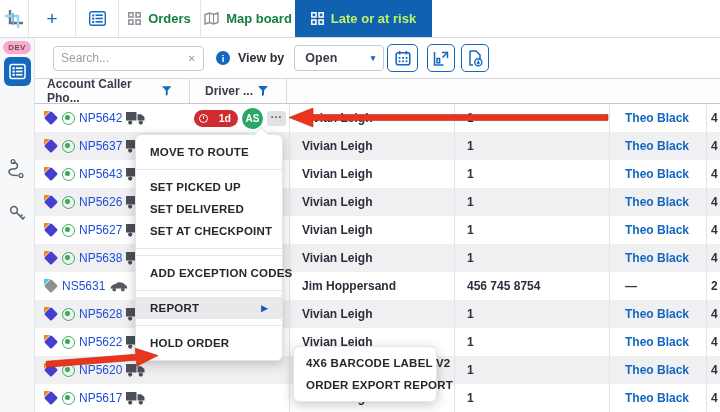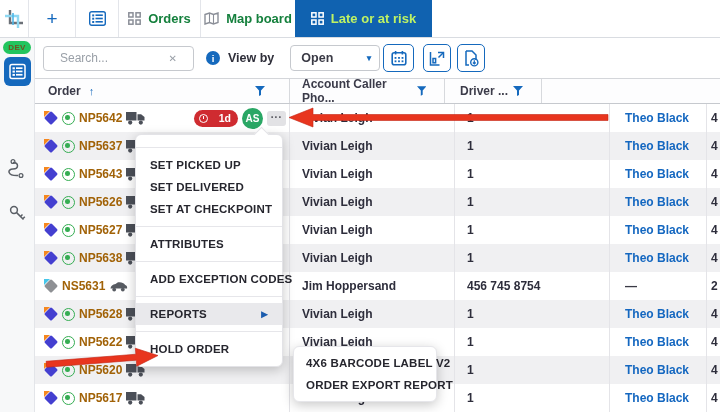--- a/index.html
+++ b/index.html
@@ -12,35 +12,35 @@
   .logo{width:28px;display:flex;align-items:center;justify-content:center}
   .tab{display:flex;align-items:center;justify-content:center;gap:7px;border-left:1px solid #e3e5ea;font-weight:700;font-size:13px;color:#15803d;cursor:pointer}
   .tab.t-plus{width:47px;color:#1569bd;font-size:19px;font-weight:400}
   .tab.t-list{width:43px}
   .tab.t-orders{width:82px}
   .tab.t-map{width:95px}
   .tab.t-late{width:137px;background:#1062b0;color:#bef264;border-left:none}
 
   
   .sidebar{position:absolute;top:38px;left:0;width:35px;height:374px;background:#f7f8f9;border-right:1px solid #e3e5e9}
-  .dev{position:absolute;top:3px;left:3px;width:28px;height:13px;border-radius:7px;background:#22c55e;color:#6e5420;font-size:8px;font-weight:800;display:flex;align-items:center;justify-content:center;letter-spacing:.3px}
+  .dev{position:absolute;top:3px;left:3px;width:28px;height:13px;border-radius:7px;background:#f9a8d4;color:#6e5420;font-size:8px;font-weight:800;display:flex;align-items:center;justify-content:center;letter-spacing:.3px}
   .side-active{position:absolute;top:19px;left:4px;width:27px;height:29px;border-radius:6px;background:#1569bd;display:flex;align-items:center;justify-content:center;cursor:pointer}
   .side-ic{position:absolute;left:8px;cursor:pointer}
   .side-ic.route{top:120px}
   .side-ic.key{top:166px}
 
   
   .toolbar{position:absolute;top:38px;left:35px;width:685px;height:40px;background:#fff;display:flex;align-items:center}
-  .search{margin-left:8px;width:151px;height:25px;border:1px solid #c6c9ce;border-radius:4px;display:flex;align-items:center;padding:0 16px;background:#fff}
+  .search{margin-left:18px;width:151px;height:25px;border:1px solid #c6c9ce;border-radius:4px;display:flex;align-items:center;padding:0 7px;background:#fff}
   .search input{flex:1;border:none;outline:none;font-size:12px;color:#555;font-family:"Liberation Sans",sans-serif;min-width:0;background:transparent}
   .search input::placeholder{color:#9aa0a8}
   .clear-x{color:#9aa0a8;font-size:10px;cursor:pointer}
   .info{margin-left:12px;width:14px;height:14px;border-radius:50%;background:#1569bd;color:#fff;font-size:9.5px;font-weight:700;display:flex;align-items:center;justify-content:center}
   .viewby{margin-left:8px;font-size:12.5px;font-weight:700;color:#2f2f3a}
-  .select{margin-left:16px;width:90px;height:26px;border:1px solid #c6c9ce;border-radius:4px;display:flex;align-items:center;padding:0 8px 0 10px;font-size:12.5px;font-weight:600;color:#3a3a45;cursor:pointer}
+  .select{margin-left:10px;width:90px;height:26px;border:1px solid #c6c9ce;border-radius:4px;display:flex;align-items:center;padding:0 8px 0 10px;font-size:12.5px;font-weight:600;color:#3a3a45;cursor:pointer}
   .select .caret{margin-left:auto;color:#1569bd;font-size:9px}
   .icon-btn{height:28px;border:1.4px solid #1569bd;border-radius:5px;background:#fff;display:flex;align-items:center;justify-content:center;cursor:pointer}
   .btn-cal{margin-left:3px;width:31px}
   .btn-rep{margin-left:9px;width:28px}
   .btn-dl{margin-left:6px;width:28px}
 
   
   .table{position:absolute;top:78px;left:35px;width:685px;height:334px;font-size:12px}
   .thead{display:flex;height:26px;background:#fdfdfe;border-top:1px solid #d4d6da;border-bottom:1px solid #c6c9ce}
   .th{display:flex;align-items:center;font-weight:700;color:#3b3b49;border-right:1px solid #d7d9dd}
@@ -48,21 +48,21 @@
   .sortup{color:#1569bd;font-weight:700;font-size:11px;margin-left:8px}
   .c0{width:255px;padding-left:13px}
   .c1{width:165px;padding-left:12px}
   .c2{width:155px;padding-left:12px}
   .c3{width:97px;padding-left:15px}
   .c4{width:13px;padding-left:4px;border-right:none!important}
   .trow{display:flex;height:28px;background:#fff}
   .trow:nth-child(even){background:#f0f0f2}
   .td{display:flex;align-items:center;border-right:1px solid #e4e4e8;overflow:hidden;white-space:nowrap;color:#2e2e3c;font-weight:600}
   .td.c0{padding-left:9px;gap:4px}
-  .onum{color:#a16207;font-weight:700;cursor:pointer}
+  .onum{color:#1d4ed8;font-weight:400;cursor:pointer}
   .link{color:#1467c0;cursor:pointer}
   .plainval{color:#3a3a45}
 
   .dia-wrap{position:relative;width:14px;height:14px;flex:0 0 14px}
   .dia{position:absolute;left:2px;top:2px;width:10px;height:10px;border-radius:1.5px;background:#443fd0;transform:rotate(45deg)}
   .dia.gray{background:#8e9094}
   .corner{position:absolute;left:0;top:0;width:0;height:0;border-top:6px solid #f5871f;border-right:6px solid transparent}
   .corner.cyan{border-top-color:#45c6ea}
   .eco-ic{position:relative;width:13px;height:13px;flex:0 0 13px;border:1.6px solid #35ad52;border-radius:50%}
   .eco-ic::after{content:"";position:absolute;left:2.2px;top:2.2px;width:5px;height:5px;background:#35ad52;border-radius:45%}
@@ -211,27 +211,20 @@
       <path d="M2 1h6l4 4v5" fill="none" stroke="#1569bd" stroke-width="1.5"></path>
       <path d="M2 1v14h3" fill="none" stroke="#1569bd" stroke-width="1.5"></path>
       <circle cx="10.3" cy="12.3" r="3.6" fill="none" stroke="#1569bd" stroke-width="1.4"></circle>
       <path d="M10.3 10.3v3.4M8.9 12.5l1.4 1.4 1.4-1.4" fill="none" stroke="#1569bd" stroke-width="1.2"></path>
     </svg>
   </div>
 </div>
 
 <div class="table">
   <div class="thead">
-    <div class="th c0">
-      <span>Order</span>
-      <span class="sortup">↑</span>
-      <svg class="funnel" style="margin-right:24px" width="10" height="10" viewBox="0 0 10 10">
-          <path d="M0 0h10L6 4.5V9L4 10V4.5z" fill="#1569bd"></path>
-        </svg>
-    </div>
     <div class="th c2">
       <span>Account Caller Pho...</span>
       <svg class="funnel" style="margin-right:18px" width="10" height="10" viewBox="0 0 10 10">
           <path d="M0 0h10L6 4.5V9L4 10V4.5z" fill="#1569bd"></path>
         </svg>
     </div>
     <div class="th c3">
       <span>Driver ...</span>
       <svg class="funnel" style="margin-right:18px" width="10" height="10" viewBox="0 0 10 10">
           <path d="M0 0h10L6 4.5V9L4 10V4.5z" fill="#1569bd"></path>
@@ -498,31 +491,31 @@
       <div class="td c1">Vivian Leigh</div>
       <div class="td c2">1</div>
       <div class="td c3 link">Theo Black</div>
       <div class="td c4">4</div>
     </div>
 
   </div>
 </div>
 
 <div class="menu">
+  <div class="mi">MOVE TO ROUTE</div>
   <div class="mdiv"></div>
   <div class="mi">SET PICKED UP</div>
   <div class="mi">SET DELIVERED</div>
   <div class="mi">SET AT CHECKPOINT</div>
   <div class="mdiv"></div>
-  <div class="mi">ATTRIBUTES</div>
   <div class="mdiv"></div>
   <div class="mi">ADD EXCEPTION CODES</div>
   <div class="mdiv"></div>
   <div class="mi hl">
-    <span>REPORTS</span>
+    <span>REPORT</span>
     <span class="sub-arrow">▶</span>
   </div>
   <div class="mdiv"></div>
   <div class="mi">HOLD ORDER</div>
 </div>
 
 <div class="submenu">
   <div class="mi">4X6 BARCODE LABEL V2</div>
   <div class="mi">ORDER EXPORT REPORT</div>
 </div>

